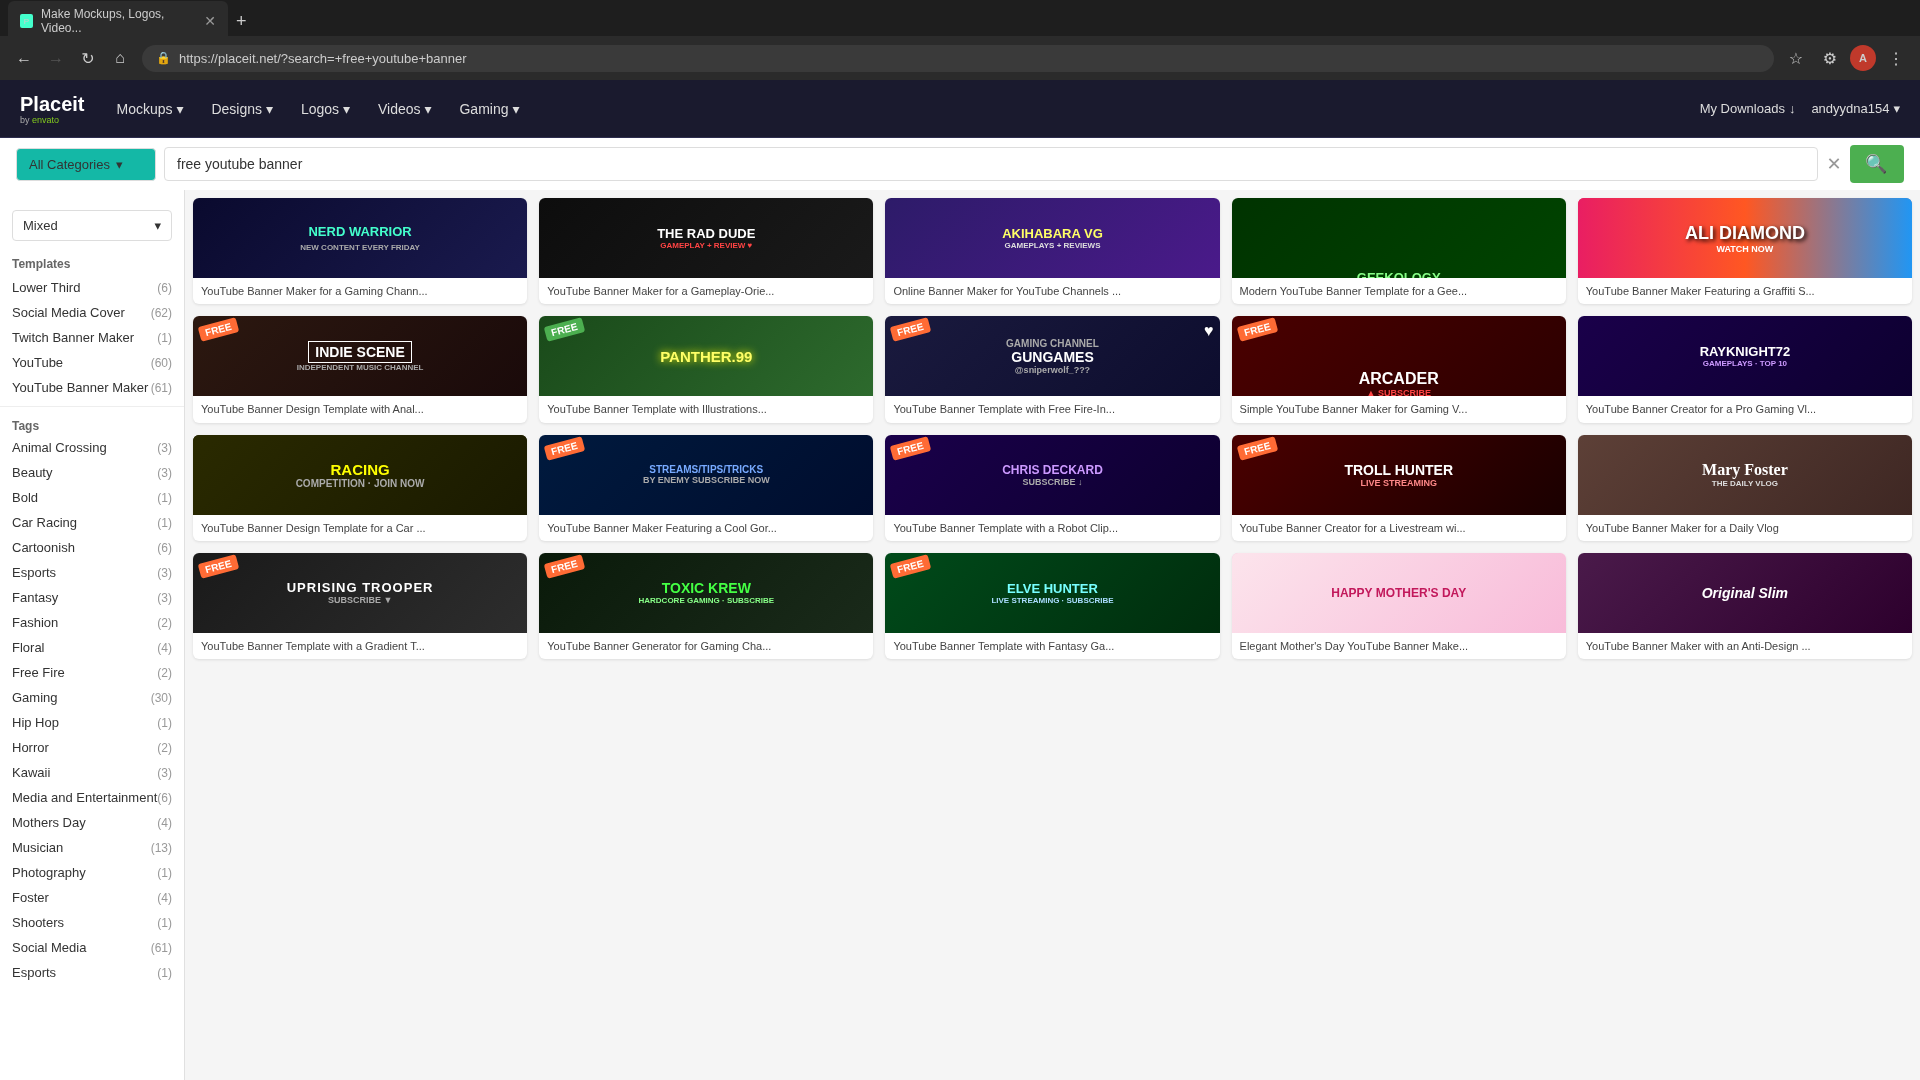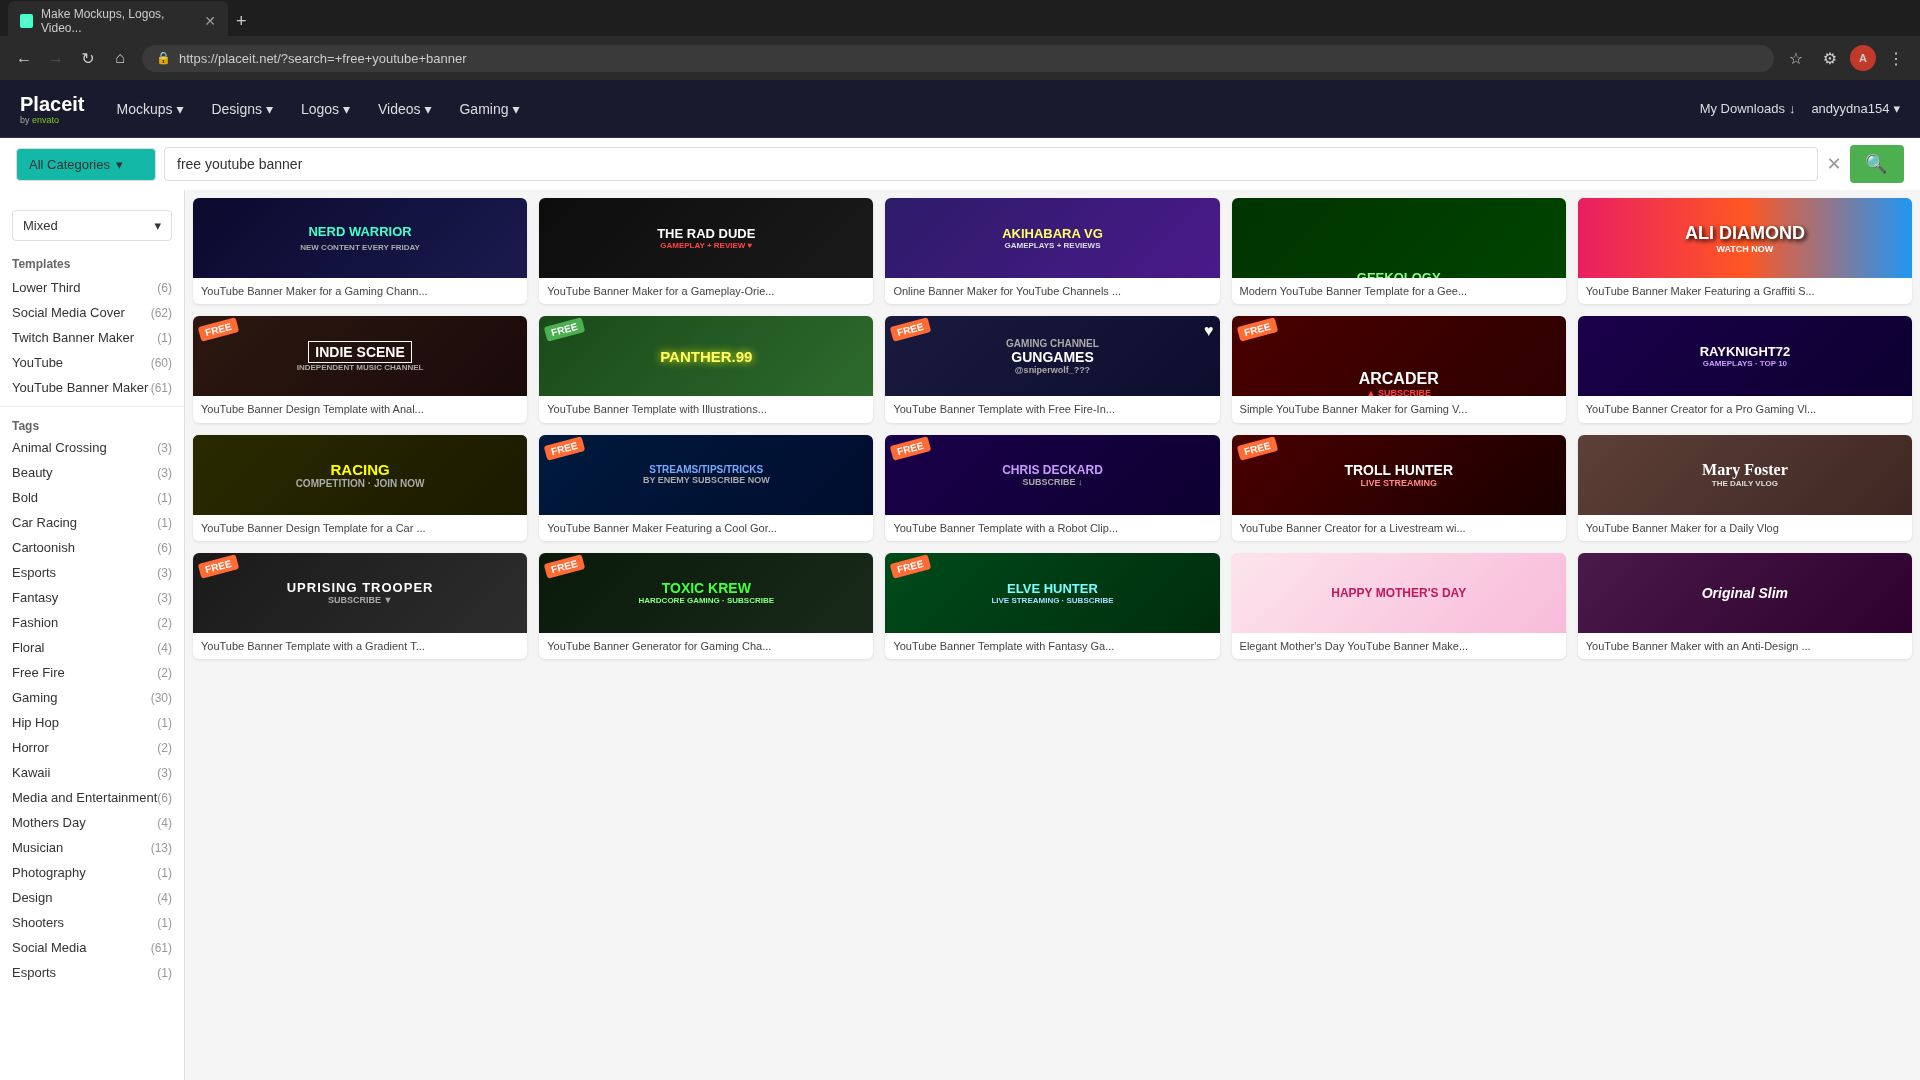--- a/index.html
+++ b/index.html
@@ -252,21 +252,21 @@
     </div>
     <div class="sidebar-item">
       <span>Musician</span>
         <span class="count">(13)</span>
     </div>
     <div class="sidebar-item">
       <span>Photography</span>
         <span class="count">(1)</span>
     </div>
     <div class="sidebar-item">
-      <span>Design</span>
+      <span>Foster</span>
         <span class="count">(4)</span>
     </div>
     <div class="sidebar-item">
       <span>Shooters</span>
         <span class="count">(1)</span>
     </div>
     <div class="sidebar-item">
       <span>Social Media</span>
         <span class="count">(61)</span>
     </div>

